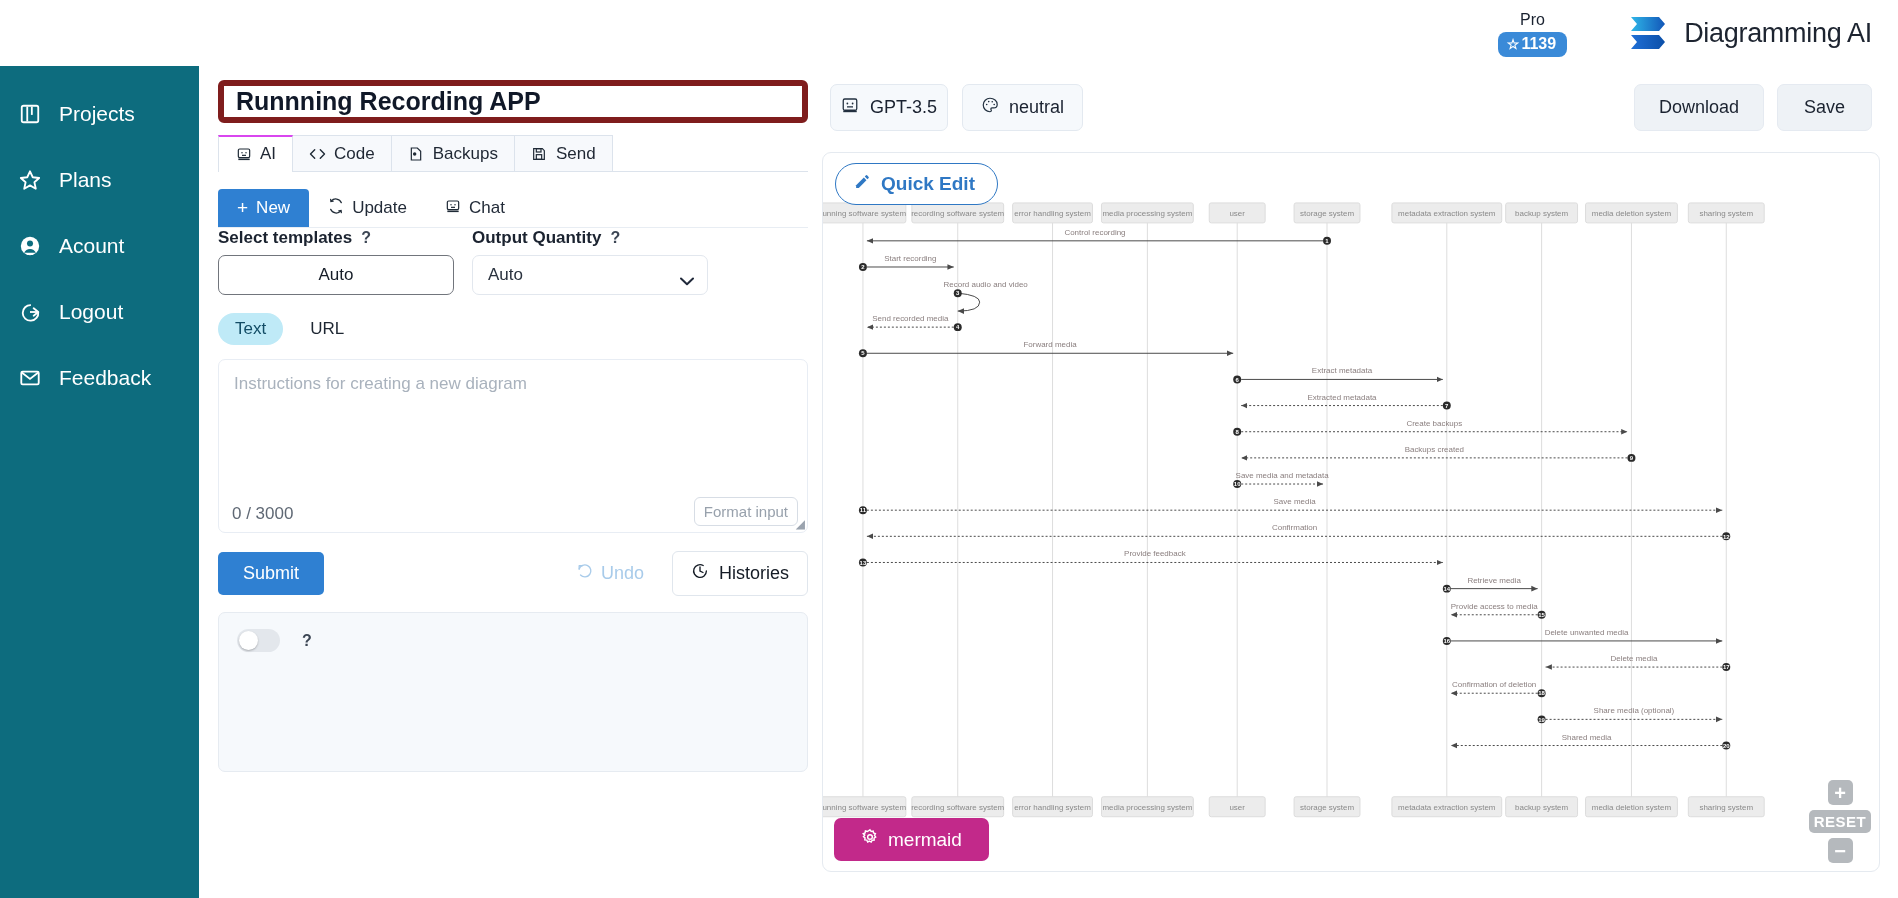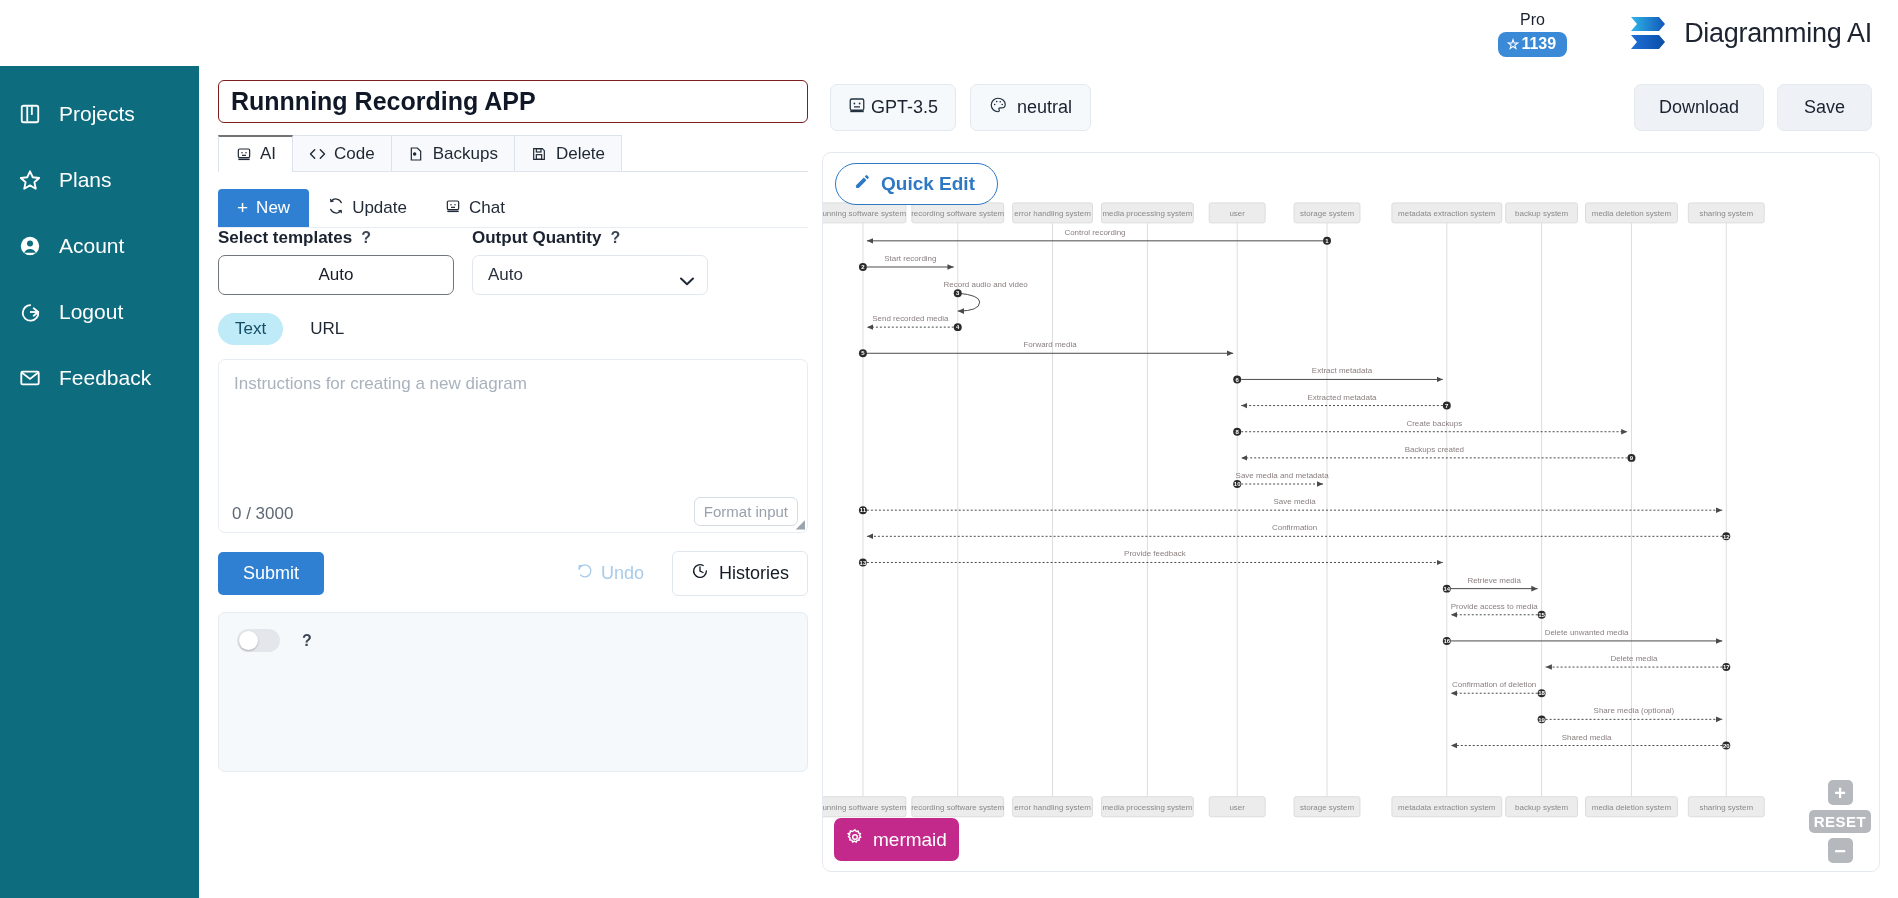--- a/index.html
+++ b/index.html
@@ -51,37 +51,37 @@
   .side-icon svg { display: block; }
 
   
   #leftpanel {
     position: absolute; left: 199px; top: 66px;
     width: 623px; height: 832px; background: #ffffff;
     padding: 14px 16px 0 19px;
   }
   #title-input {
     width: 590px; height: 43px;
-    border: 1px solid #7f1d1d; border-radius: 6px;
+    border: 6px solid #7f1d1d; border-radius: 6px;
     background: #fff;
     font-size: 25px; font-weight: bold; color: #101828;
     padding: 0 12px;
     font-family: "Liberation Sans", sans-serif;
     outline: none;
   }
   #tabs { display: flex; margin-top: 12px; border-bottom: 1px solid #dce3ec; width: 590px; }
   .tab {
     display: flex; align-items: center; gap: 8px;
     height: 36px; padding: 0 16px;
     font-size: 17px; color: #1f2733;
     border: 1px solid #dce3ec; border-bottom: none;
     background: #f7f9fc; cursor: pointer;
     margin-right: -1px;
   }
-  .tab.active { background: #ffffff; border-top: 2px solid #737373; position: relative; z-index: 2; }
+  .tab.active { background: #ffffff; border-top: 2px solid #d946ef; position: relative; z-index: 2; }
   .tab.active::after { content:""; position:absolute; left:0; right:0; bottom:-1px; height:1px; background:#fff; }
   .tab-ico { width: 17px; height: 17px; display: flex; align-items: center; justify-content: center; }
 
   #subtabs { display: flex; align-items: stretch; margin-top: 17px; width: 590px; border-bottom: 1px solid #e8edf3; }
   .subtab {
     display: flex; align-items: center; gap: 8px;
     height: 38px; padding: 0 19px;
     font-size: 17px; color: #222b38; cursor: pointer;
   }
   .subtab.primary { background: #2f80d2; color: #ffffff; border-radius: 4px 4px 0 0; }
@@ -181,21 +181,21 @@
     display: flex; align-items: center; gap: 10px;
     border: 1px solid #2f78c4; border-radius: 22px; background: #fff;
     color: #2f78c4; font-size: 19px; font-weight: bold;
     padding: 9px 22px 9px 18px; cursor: pointer; z-index: 5;
     font-family: "Liberation Sans", sans-serif;
   }
   #mermaid-badge {
     position: absolute; left: 11px; bottom: 10px;
     display: flex; align-items: center; gap: 9px;
     background: #c2298a; color: #fff; border-radius: 7px;
-    font-size: 19px; padding: 10px 12px; cursor: pointer; z-index: 5;
+    font-size: 19px; padding: 10px 27px; cursor: pointer; z-index: 5;
   }
   #zoom-controls {
     position: absolute; right: 8px; bottom: 8px; z-index: 5;
     display: flex; flex-direction: column; align-items: center; gap: 5px;
   }
   .zbtn {
     background: #b5b9bd; color: #fff; border-radius: 5px;
     display: flex; align-items: center; justify-content: center;
     cursor: pointer; font-weight: bold;
   }
@@ -307,21 +307,21 @@
         <svg width="22" height="22" viewBox="0 0 24 24" fill="none" stroke="#fff" stroke-width="2">
           <rect x="2.5" y="5" width="19" height="14" rx="1.5"></rect>
             <polyline points="3,6 12,13 21,6"></polyline>
         </svg>
       </span>
       <span>Feedback</span>
     </div>
   </div>
 
   <div style="position:absolute; left:830px; top:84px; display:flex; align-items:center; gap:14px;">
-    <div style="display:flex;align-items:center;gap:5px;border:1px solid #e3e9f0;border-radius:7px;background:#f6f9fc;padding:11px 17px;font-size:18px;cursor:pointer;">
+    <div style="display:flex;align-items:center;gap:11px;border:1px solid #e3e9f0;border-radius:7px;background:#f6f9fc;padding:11px 10px;font-size:18px;cursor:pointer;">
       <span>
         <svg width="18" height="18" viewBox="0 0 24 24" fill="none" stroke="#22303f" stroke-width="1.7">
           <rect x="3" y="4" width="18" height="15" rx="2"></rect>
             <circle cx="8.5" cy="10" r="1.2" fill="#22303f" stroke="none"></circle>
             <circle cx="15.5" cy="10" r="1.2" fill="#22303f" stroke="none"></circle>
             <line x1="8" y1="14.5" x2="16" y2="14.5"></line>
             <line x1="3" y1="20.5" x2="21" y2="20.5" stroke-width="2.2"></line>
         </svg>
       </span>
       <span>GPT-3.5</span>
@@ -381,21 +381,21 @@
         <span>Backups</span>
       </div>
       <div class="tab">
         <span class="tab-ico">
           <svg width="16" height="16" viewBox="0 0 24 24" fill="none" stroke="#1f2a36" stroke-width="1.8">
             <path d="M4 4h13l3 3v13H4z"></path>
               <rect x="8" y="4" width="7" height="5"></rect>
               <rect x="8" y="13" width="8" height="7"></rect>
           </svg>
         </span>
-        <span>Delete</span>
+        <span>Send</span>
       </div>
     </div>
 
     <div id="subtabs">
       <div class="subtab primary">
         <span class="plus">+</span>
         <span>New</span>
       </div>
       <div class="subtab">
         <span>

